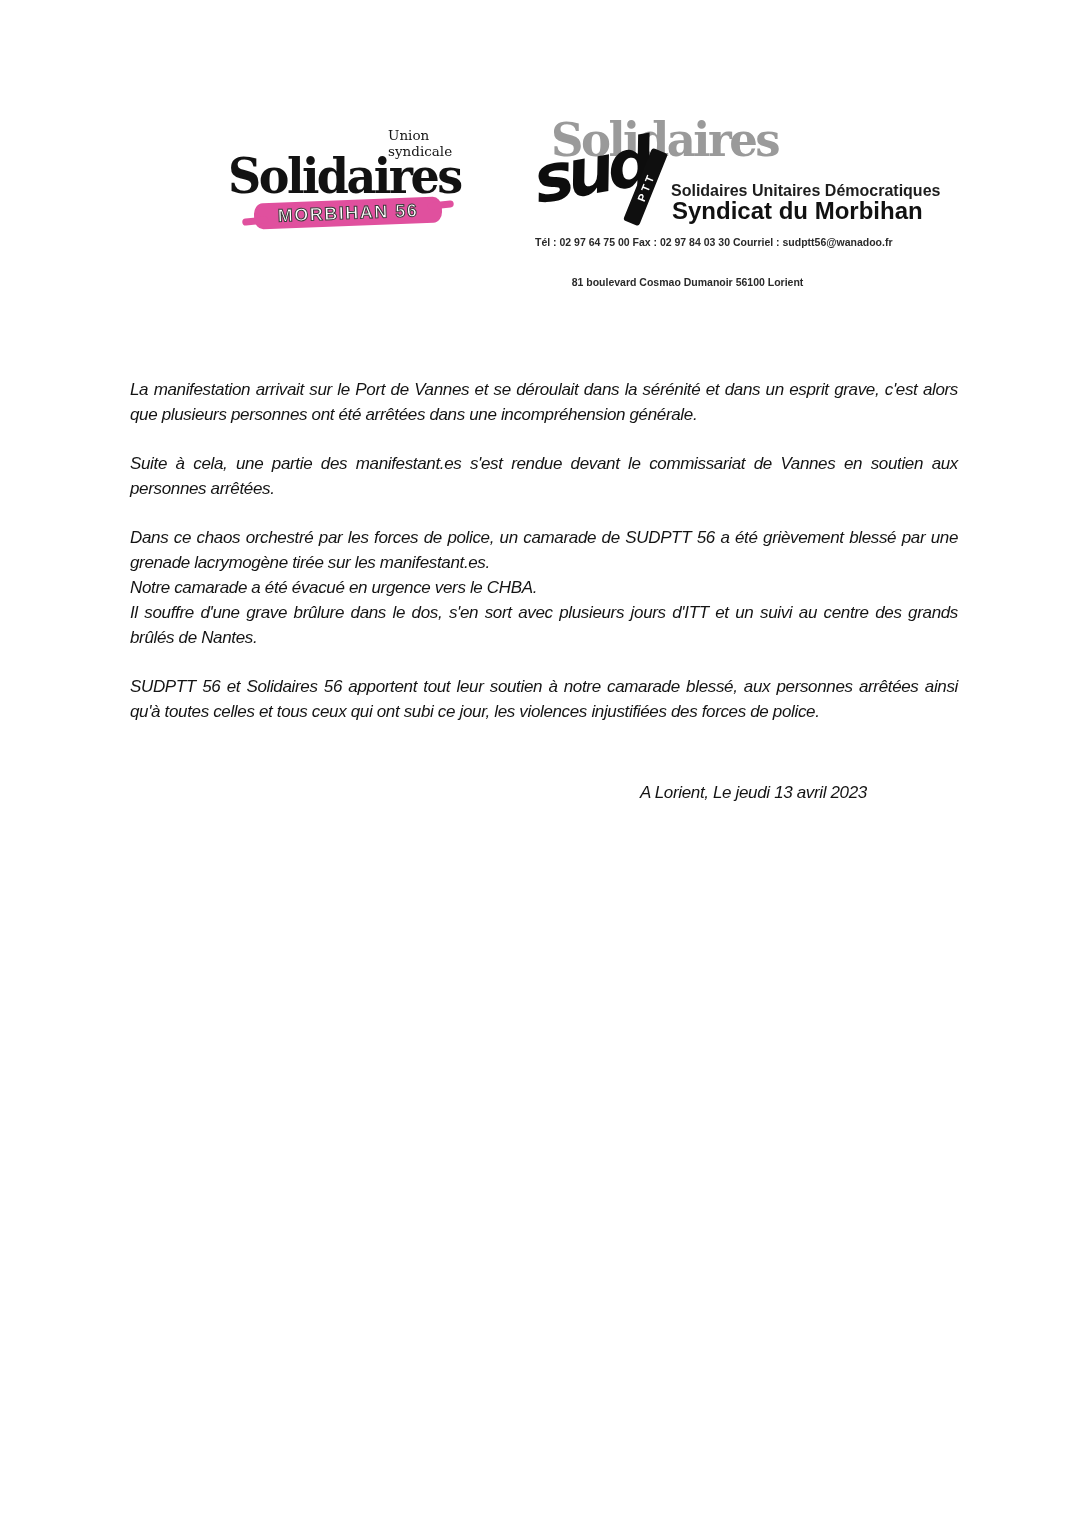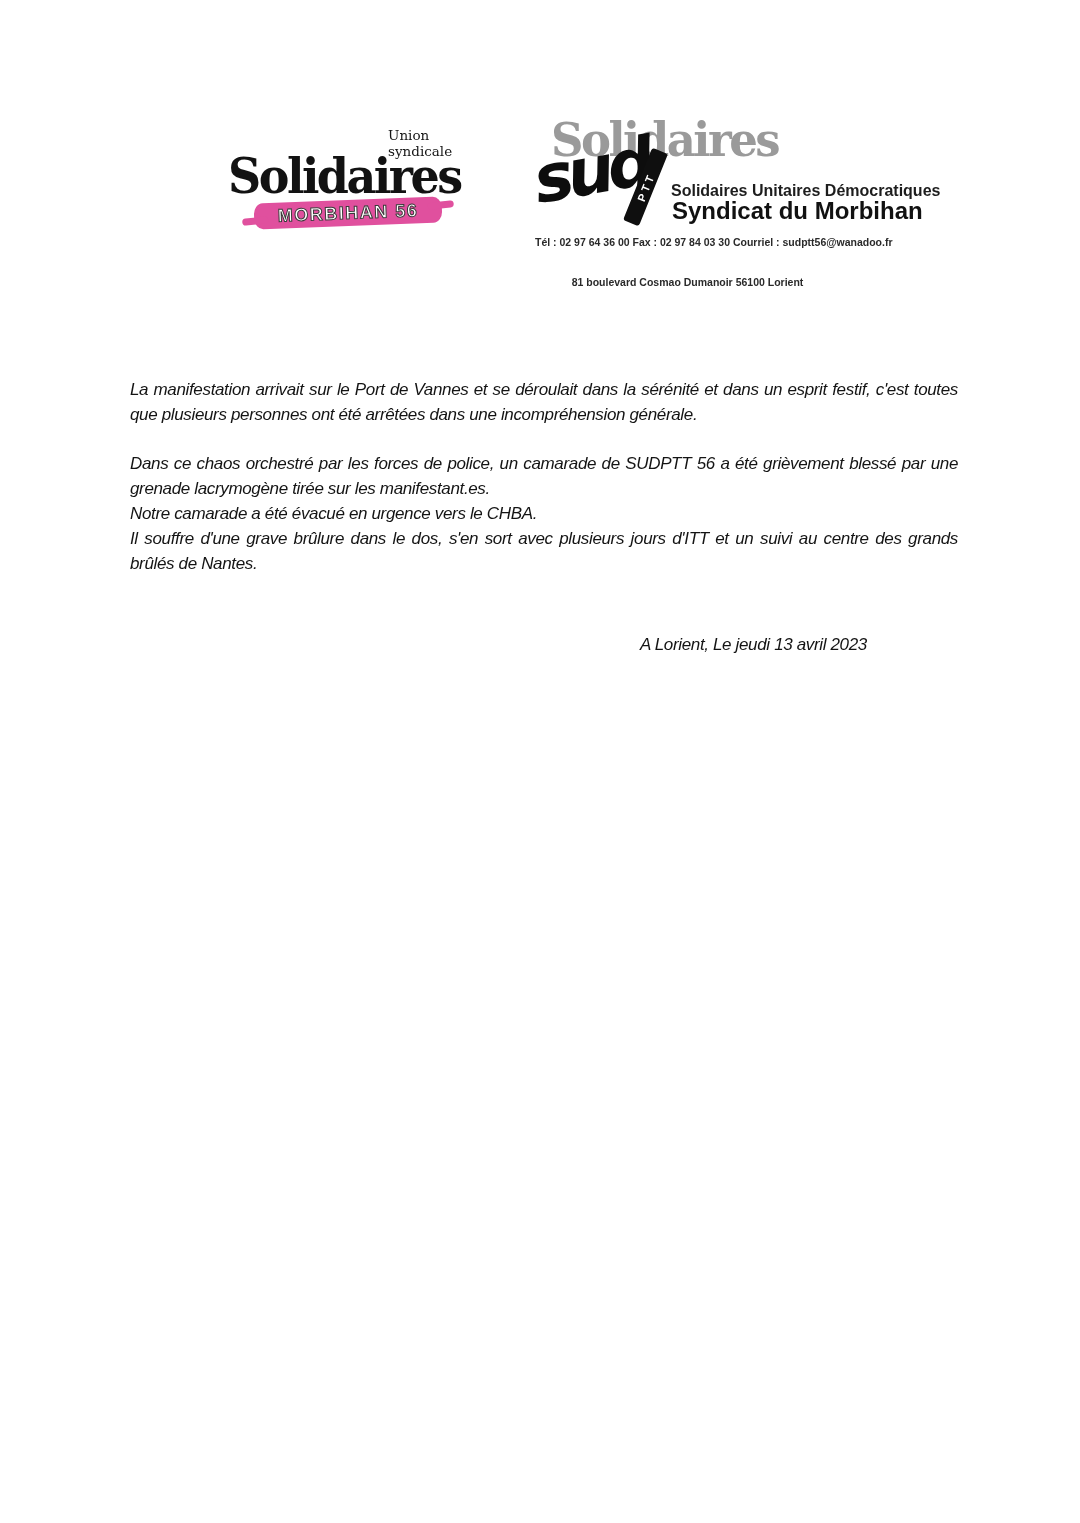--- a/index.html
+++ b/index.html
@@ -198,24 +198,26 @@
 
   <div class="logo-sud">
     <div class="sud-gray-solidaires">Solidaires</div>
     <div class="sud-script">sud</div>
     <div class="ptt-band">
       <span>PTT</span>
     </div>
     <div class="sud-tagline1">Solidaires Unitaires Démocratiques</div>
     <div class="sud-tagline2">Syndicat du Morbihan</div>
     <div class="sud-address">81 boulevard Cosmao Dumanoir 56100 Lorient</div>
-    <div class="sud-contact">Tél : 02 97 64 36 00  Fax : 02 97 84 03 30  Courriel : sudptt56@wanadoo.fr</div>
+    <div class="sud-contact">Tél : 02 97 64 75 00  Fax : 02 97 84 03 30  Courriel : sudptt56@wanadoo.fr</div>
   </div>
 
   <div class="body-text">
-    <p class="para">La manifestation arrivait sur le Port de Vannes et se déroulait dans la sérénité et dans un esprit festif, c'est toutes que plusieurs personnes ont été arrêtées dans une incompréhension générale.</p>
+    <p class="para">La manifestation arrivait sur le Port de Vannes et se déroulait dans la sérénité et dans un esprit grave, c'est alors que plusieurs personnes ont été arrêtées dans une incompréhension générale.</p>
+    <p class="para">Suite à cela, une partie des manifestant.es s'est rendue devant le commissariat de Vannes en soutien aux personnes arrêtées.</p>
     <p class="para">Dans ce chaos orchestré par les forces de police, un camarade de SUDPTT 56 a été grièvement blessé par une grenade lacrymogène tirée sur les manifestant.es.
 Notre camarade a été évacué en urgence vers le CHBA.
 Il souffre d'une grave brûlure dans le dos, s'en sort avec plusieurs jours d'ITT et un suivi au centre des grands brûlés de Nantes.</p>
+    <p class="para">SUDPTT 56 et Solidaires 56 apportent tout leur soutien à notre camarade blessé, aux personnes arrêtées ainsi qu'à toutes celles et tous ceux qui ont subi ce jour, les violences injustifiées des forces de police.</p>
     <p class="dateline">A Lorient, Le jeudi 13 avril 2023</p>
   </div>
 
 </div>
 
 </body></html>

